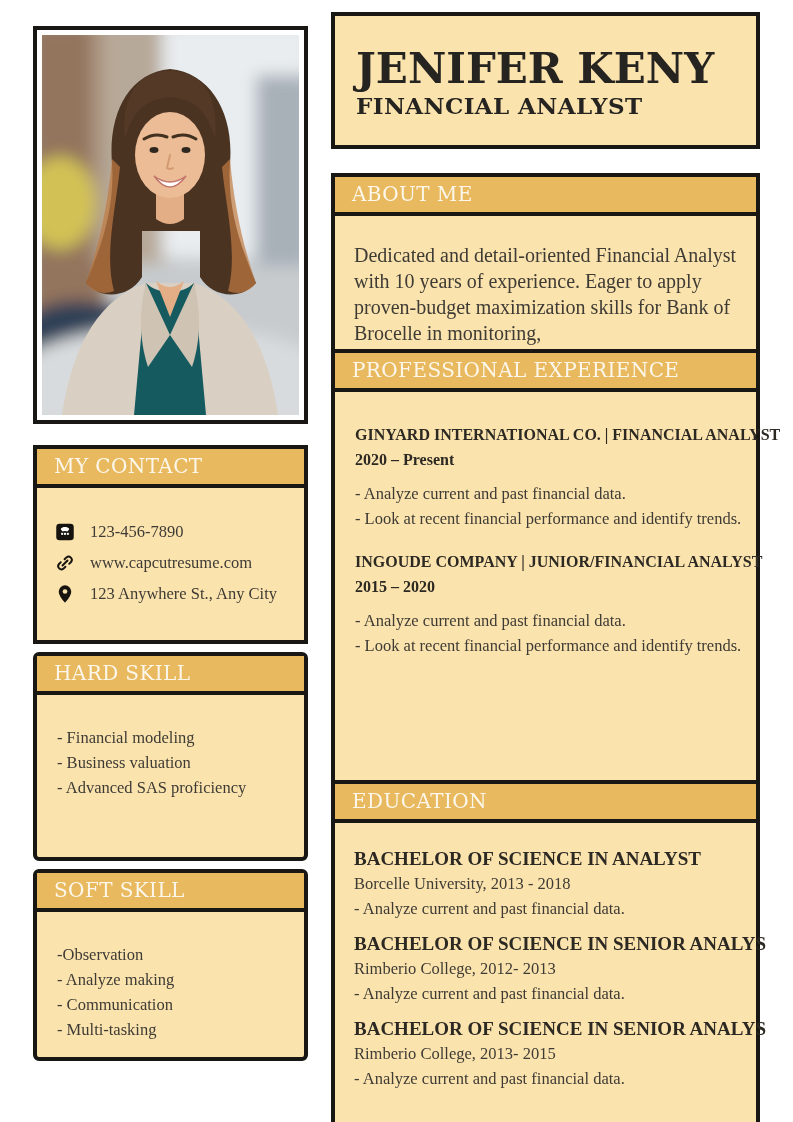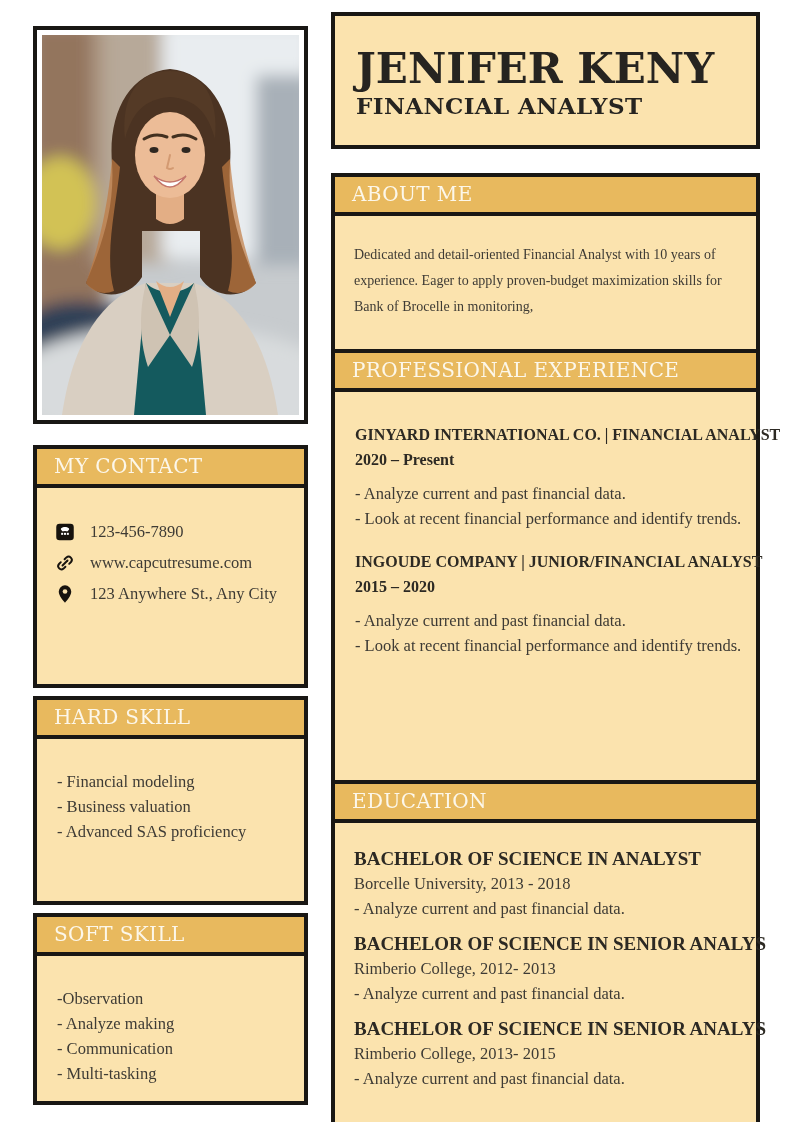--- a/index.html
+++ b/index.html
@@ -25,46 +25,46 @@
   .panel{border:4px solid var(--ink);background:var(--cream);}
   .panel-header{
     background:var(--gold);color:var(--header-text);
     font-family:"DejaVu Serif",serif;font-size:20px;line-height:23px;
     padding:6px 17px;letter-spacing:0.4px;border-bottom:4px solid var(--ink);
   }
   .mid-header{border-top:4px solid var(--ink);}
 
   
   .contact-panel{margin-top:21px;}
-  .contact-body{height:196px;padding:28px 8px 4px 18px;}
+  .contact-body{height:152px;padding:28px 8px 4px 18px;}
   .contact-row{display:flex;align-items:center;gap:15px;height:31px;font-size:16.5px;}
   .cicon{width:20px;height:20px;flex:0 0 20px;display:flex;align-items:center;justify-content:center;}
   .cicon svg{display:block;width:20px;height:20px;}
 
-  .skill-panel{margin-top:8px;}
+  .skill-panel{margin-top:8px;border-radius:6px;}
   .hard-body{height:162px;padding:30px 8px 0 20px;}
   .soft-body{height:145px;padding:30px 8px 0 20px;}
   .skill-line{font-size:16.5px;line-height:25px;}
 
   
   .name-box{
     border:4px solid var(--ink);background:var(--cream);height:137px;
     display:flex;flex-direction:column;justify-content:center;padding:4px 14px 0 21px;
   }
   .person-name{
     font-family:"DejaVu Serif",serif;font-weight:bold;font-size:42px;line-height:46px;
     color:#262420;letter-spacing:0px;white-space:nowrap;
   }
   .person-title{
     font-family:"DejaVu Serif",serif;font-weight:bold;font-size:23px;line-height:28px;
     color:#262420;letter-spacing:0.4px;
   }
   .main-box{border:4px solid var(--ink);background:var(--cream);margin-top:24px;}
 
-  .about-body{height:133px;padding:26px 14px 0 19px;font-size:14px;line-height:26px;}
+  .about-body{height:133px;padding:26px 14px 0 19px;font-size:20px;line-height:26px;}
   .exp-body{height:388px;padding:30px 12px 0 20px;}
   .edu-body{height:306px;padding:24px 12px 0 19px;}
 
   .job{margin-bottom:18px;}
   .job-heading{font-weight:bold;font-size:16px;line-height:25px;color:var(--heading-text);white-space:nowrap;}
   .job-dates{font-weight:bold;font-size:16px;line-height:25px;color:var(--heading-text);margin-bottom:9px;}
   .job-bullet{font-size:16.5px;line-height:25px;}
 
   .edu-entry{margin-bottom:11px;}
   .edu-degree{font-weight:bold;font-size:19px;line-height:24px;color:var(--heading-text);white-space:nowrap;}

